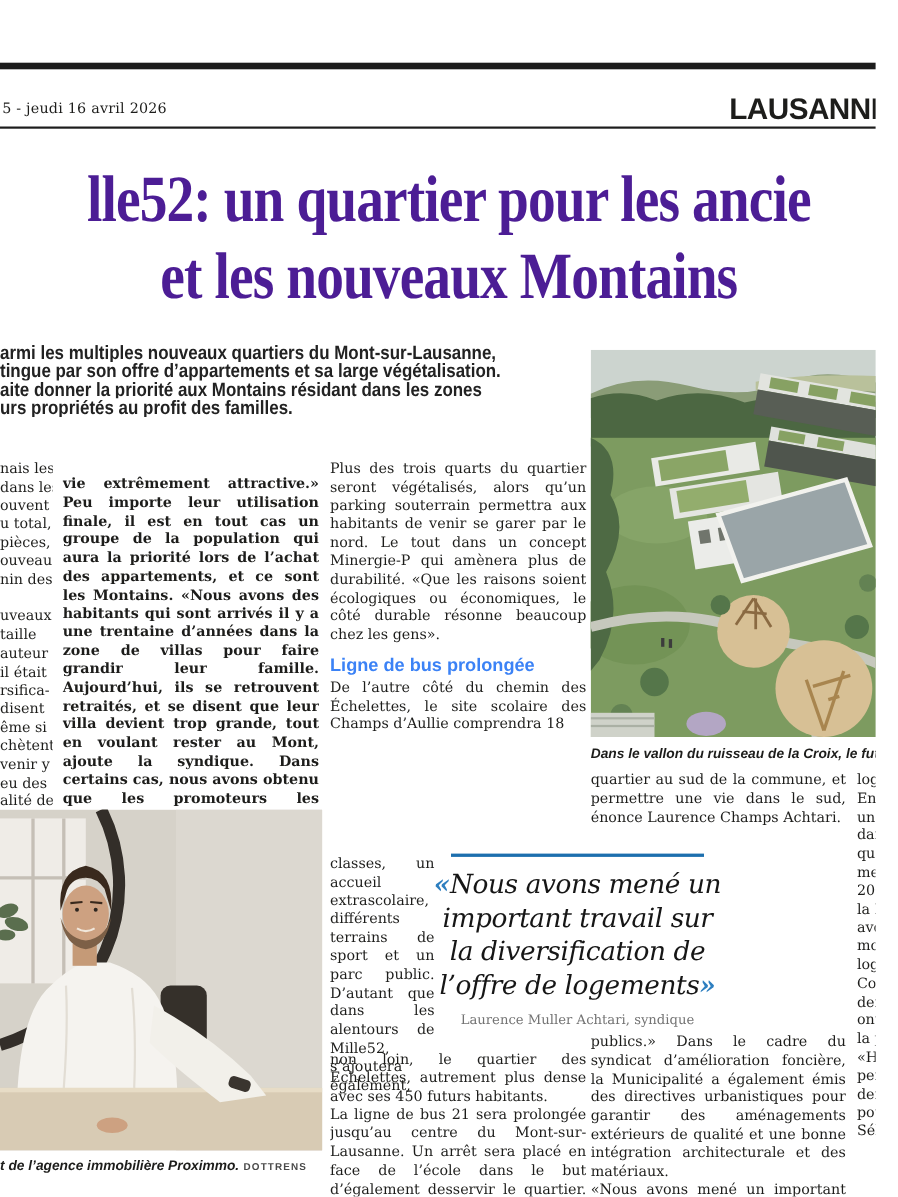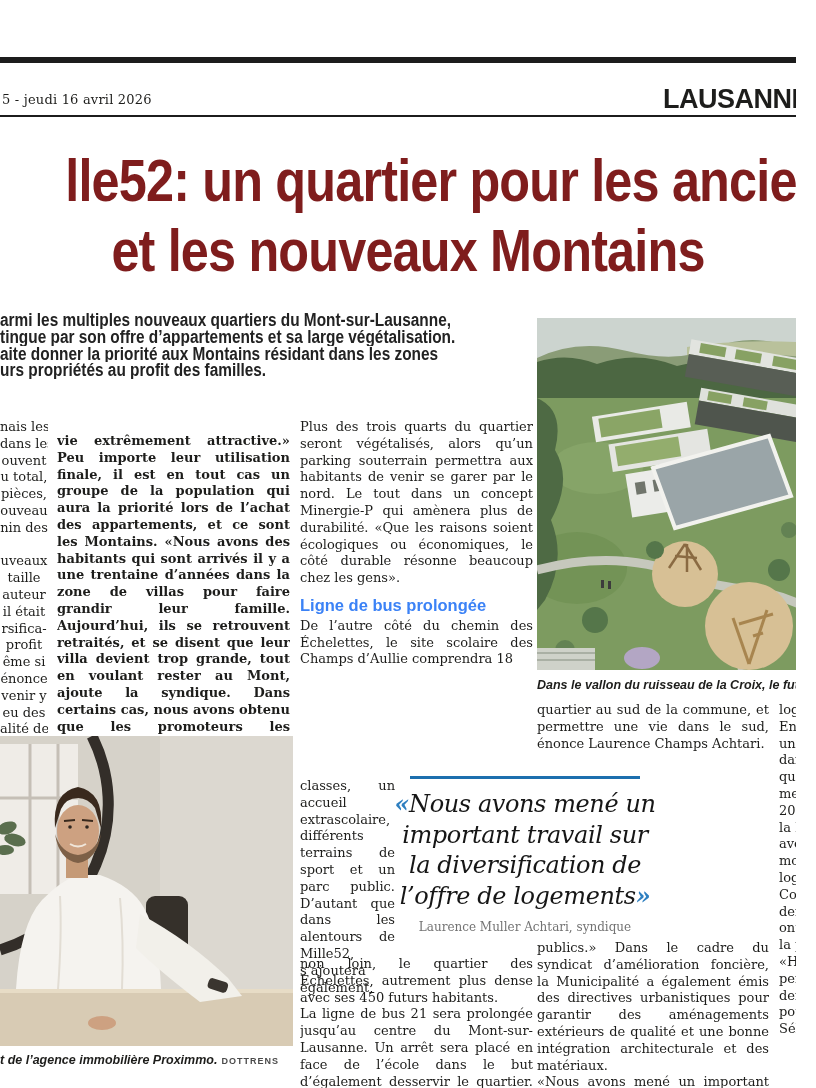--- a/index.html
+++ b/index.html
@@ -6,32 +6,32 @@
   #page{position:relative;width:796px;height:1088px;background:#fff;overflow:hidden;
         font-family:"DejaVu Serif", serif;color:#1d1d1b;}
   .abs{position:absolute;}
   
   .topbar{left:0;top:57px;width:816px;height:6px;background:#1c1c1c;}
   .edition{left:2px;top:92px;font-size:13px;letter-spacing:0.2px;}
   .section{top:84px;right:-13px;font-family:"Liberation Sans",sans-serif;font-weight:bold;
            font-size:27px;letter-spacing:-0.5px;white-space:nowrap;}
   .rule{left:0;top:115px;width:816px;height:2px;background:#1c1c1c;}
   
-  .headline{left:0;top:146px;width:816px;text-align:center;font-family:Liberation Sans, sans-serif;
-            font-weight:bold;font-size:60px;line-height:70px;letter-spacing:-1px;color:#7f1d1d;}
+  .headline{left:0;top:146px;width:816px;text-align:center;font-family:Liberation Serif, serif;
+            font-weight:bold;font-size:60px;line-height:70px;letter-spacing:-1px;color:#4c1d95;}
   .headline .hl{white-space:nowrap;display:block;transform:scaleX(0.84);transform-origin:50% 50%;}
   
   .lead{left:0;top:312px;width:530px;font-family:"Liberation Sans",sans-serif;font-weight:bold;
         font-size:17.5px;line-height:26.5px;color:#222;transform:scaleX(0.88);transform-origin:0 0;}
   .lead div{white-space:nowrap;}
   
   .bodytxt{font-size:13px;line-height:16.8px;text-align:justify;color:#1d1d1b;}
   .bodytxt p{margin:0;}
   .fragcol div{min-height:16.8px;line-height:16.8px;white-space:nowrap;overflow:hidden;}
-  .colA{left:0;top:419px;width:48px;text-align:center;font-size:13px;}
+  .colA{left:0;top:419px;width:48px;text-align:left;font-size:13px;}
   .colA div{direction:ltr;}
   .colE{left:779px;top:702px;width:37px;text-align:left;font-size:13px;}
   .colB{left:57px;top:433px;width:233px;height:320px;overflow:hidden;font-weight:bold;}
   .colC1{left:300px;top:419px;width:233px;}
   .colC2{left:300px;top:778px;width:95px;}
   .colC3{left:300px;top:956px;width:233px;height:132px;overflow:hidden;}
   .colD1{left:537px;top:702px;width:232px;}
   .colD2{left:657px;top:757px;width:113px;}
   .colD3{left:537px;top:940px;width:232px;height:148px;overflow:hidden;}
   .subhead{font-family:"Liberation Sans",sans-serif;font-weight:bold;font-size:16.5px;
@@ -144,23 +144,23 @@
       <div>u total,</div>
       <div>pièces,</div>
       <div>ouveau</div>
       <div>nin des</div>
       <div></div>
       <div>uveaux</div>
       <div>taille</div>
       <div>auteur</div>
       <div>il était</div>
       <div>rsifica-</div>
-      <div>profit</div>
+      <div>disent</div>
       <div>ême si</div>
-      <div>énonce</div>
+      <div>chètent</div>
       <div>venir y</div>
       <div>eu des</div>
       <div>alité de</div>
     </div>
 
   <div class="abs bodytxt colB">
     <p>vie extrêmement attractive.» Peu importe leur utilisation finale, il est en tout cas un groupe de la population qui aura la priorité lors de l’achat des appartements, et ce sont les Montains. «Nous avons des habitants qui sont arrivés il y a une trentaine d’années dans la zone de villas pour faire grandir leur famille. Aujourd’hui, ils se retrouvent retraités, et se disent que leur villa devient trop grande, tout en voulant rester au Mont, ajoute la syndique. Dans certains cas, nous avons obtenu que les promoteurs les priorisent au moment de la commercialisation».</p>
     <p>Une commercialisation chapeautée par l’agence immobilière Proximmo. Pour son directeur adjoint Sébastien</p>
   </div>
 

